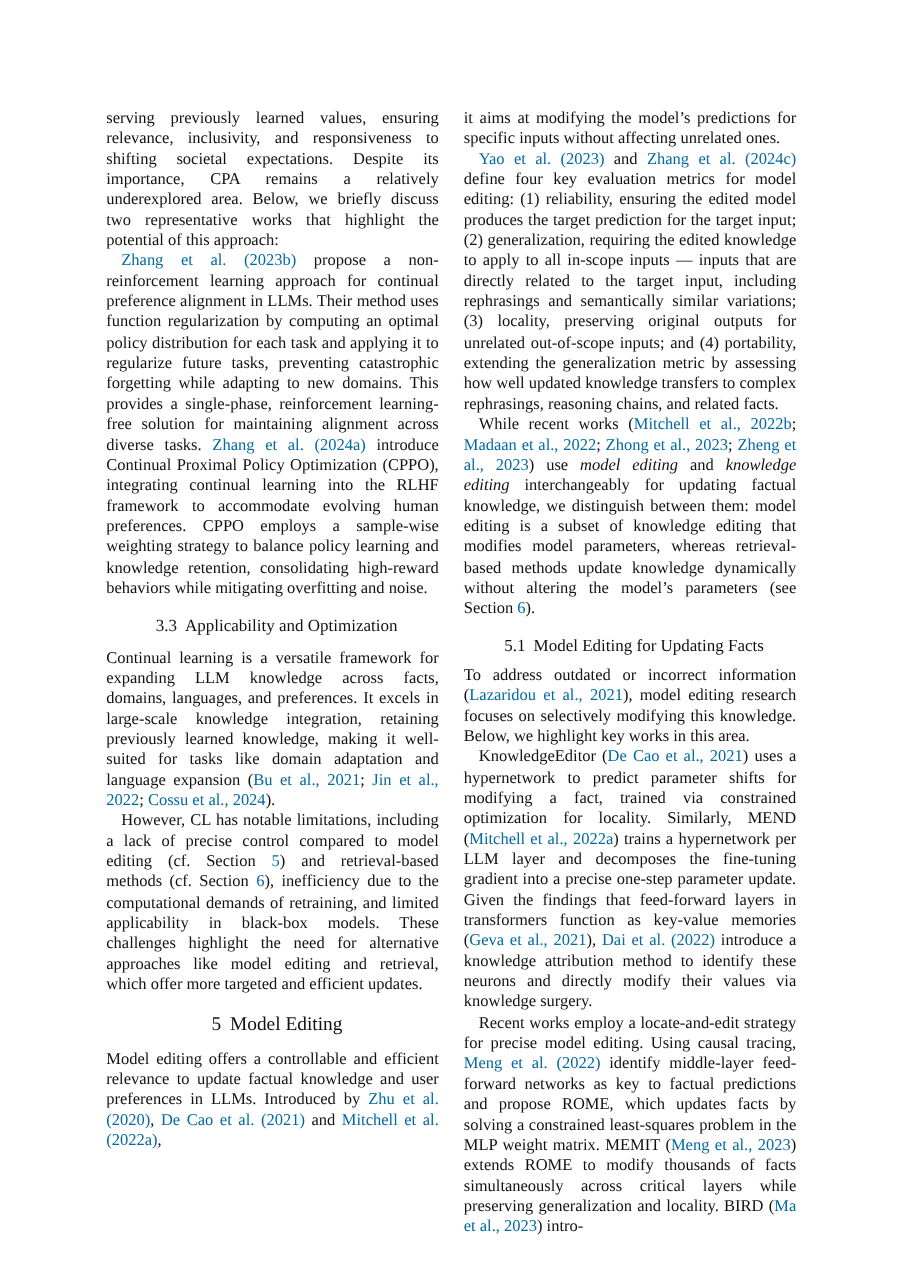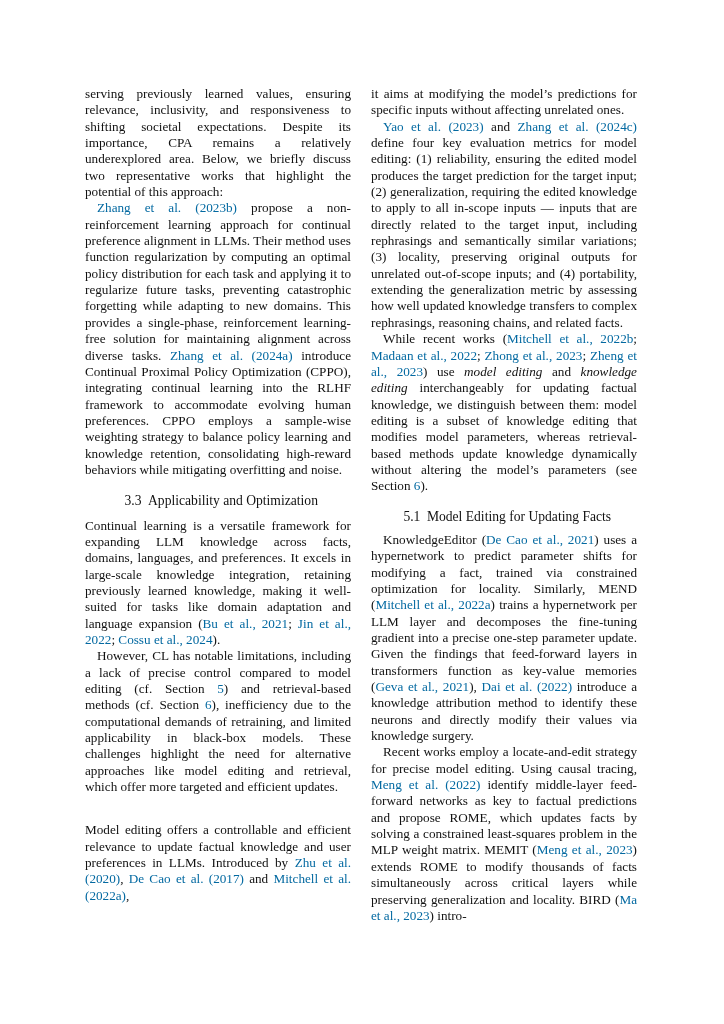--- a/index.html
+++ b/index.html
@@ -49,35 +49,37 @@
 
     <div class="gap-before-sec"></div>
     <h3 class="sec"><span class="num">3.3</span><span>Applicability and Optimization</span></h3>
     <div class="gap-after-sec"></div>
 
     <p><span>Continual learning is a versatile framework for expanding LLM knowledge across facts, domains, languages, and preferences. It excels in large-scale knowledge integration, retaining previously learned knowledge, making it well-suited for tasks like domain adaptation and language expansion (</span><a href="#">Bu et al., 2021</a><span>; </span><a href="#">Jin et al., 2022</a><span>; </span><a href="#">Cossu et al., 2024</a><span>).</span></p>
 
     <p class="indent"><span>However, CL has notable limitations, including a lack of precise control compared to model editing (cf. Section </span><a href="#">5</a><span>) and retrieval-based methods (cf. Section </span><a href="#">6</a><span>), inefficiency due to the computational demands of retraining, and limited applicability in black-box models. These challenges highlight the need for alternative approaches like model editing and retrieval, which offer more targeted and efficient updates.</span></p>
 
     <div class="gap-before-sec" style="height:17px"></div>
+    <h2 class="sec h1"><span class="num">5</span><span>Model Editing</span></h2>
     <div class="gap-after-sec" style="height:10px"></div>
 
-    <p><span>Model editing offers a controllable and efficient relevance to update factual knowledge and user preferences in LLMs. Introduced by </span><a href="#">Zhu et al. (2020)</a><span>, </span><a href="#">De Cao et al. (2017)</a><span> and </span><a href="#">Mitchell et al. (2022a)</a><span>,</span></p>
+    <p><span>Model editing offers a controllable and efficient relevance to update factual knowledge and user preferences in LLMs. Introduced by </span><a href="#">Zhu et al. (2020)</a><span>, </span><a href="#">De Cao et al. (2021)</a><span> and </span><a href="#">Mitchell et al. (2022a)</a><span>,</span></p>
   </div>
 
   <div class="col right">
     <p>it aims at modifying the model’s predictions for specific inputs without affecting unrelated ones.</p>
 
     <p class="indent"><a href="#">Yao et al. (2023)</a><span> and </span><a href="#">Zhang et al. (2024c)</a><span> define four key evaluation metrics for model editing: </span><b>(1) reliability</b><span>, ensuring the edited model produces the target prediction for the target input; </span><b>(2) generalization</b><span>, requiring the edited knowledge to apply to all in-scope inputs — inputs that are directly related to the target input, including rephrasings and semantically similar variations; </span><b>(3) locality</b><span>, preserving original outputs for unrelated out-of-scope inputs; and </span><b>(4) portability</b><span>, extending the generalization metric by assessing how well updated knowledge transfers to complex rephrasings, reasoning chains, and related facts.</span></p>
 
     <p class="indent"><span>While recent works (</span><a href="#">Mitchell et al., 2022b</a><span>; </span><a href="#">Madaan et al., 2022</a><span>; </span><a href="#">Zhong et al., 2023</a><span>; </span><a href="#">Zheng et al., 2023</a><span>) use </span><i>model editing</i><span> and </span><i>knowledge editing</i><span> interchangeably for updating factual knowledge, we distinguish between them: model editing is a subset of knowledge editing that modifies model parameters, whereas retrieval-based methods update knowledge dynamically without altering the model’s parameters (see Section </span><a href="#">6</a><span>).</span></p>
 
     <div class="gap-before-sec" style="height:14px"></div>
     <h3 class="sec"><span class="num">5.1</span><span>Model Editing for Updating Facts</span></h3>
     <div class="gap-after-sec" style="height:7px"></div>
 
+    <p><span>To address outdated or incorrect information (</span><a href="#">Lazaridou et al., 2021</a><span>), model editing research focuses on selectively modifying this knowledge. Below, we highlight key works in this area.</span></p>
 
     <p class="indent"><span>KnowledgeEditor (</span><a href="#">De Cao et al., 2021</a><span>) uses a hypernetwork to predict parameter shifts for modifying a fact, trained via constrained optimization for locality. Similarly, MEND (</span><a href="#">Mitchell et al., 2022a</a><span>) trains a hypernetwork per LLM layer and decomposes the fine-tuning gradient into a precise one-step parameter update. Given the findings that feed-forward layers in transformers function as key-value memories (</span><a href="#">Geva et al., 2021</a><span>), </span><a href="#">Dai et al. (2022)</a><span> introduce a knowledge attribution method to identify these neurons and directly modify their values via knowledge surgery.</span></p>
 
     <p class="indent"><span>Recent works employ a locate-and-edit strategy for precise model editing. Using causal tracing, </span><a href="#">Meng et al. (2022)</a><span> identify middle-layer feed-forward networks as key to factual predictions and propose ROME, which updates facts by solving a constrained least-squares problem in the MLP weight matrix. MEMIT (</span><a href="#">Meng et al., 2023</a><span>) extends ROME to modify thousands of facts simultaneously across critical layers while preserving generalization and locality. BIRD (</span><a href="#">Ma et al., 2023</a><span>) intro-</span></p>
   </div>
 
 </div>
 
 </body></html>

